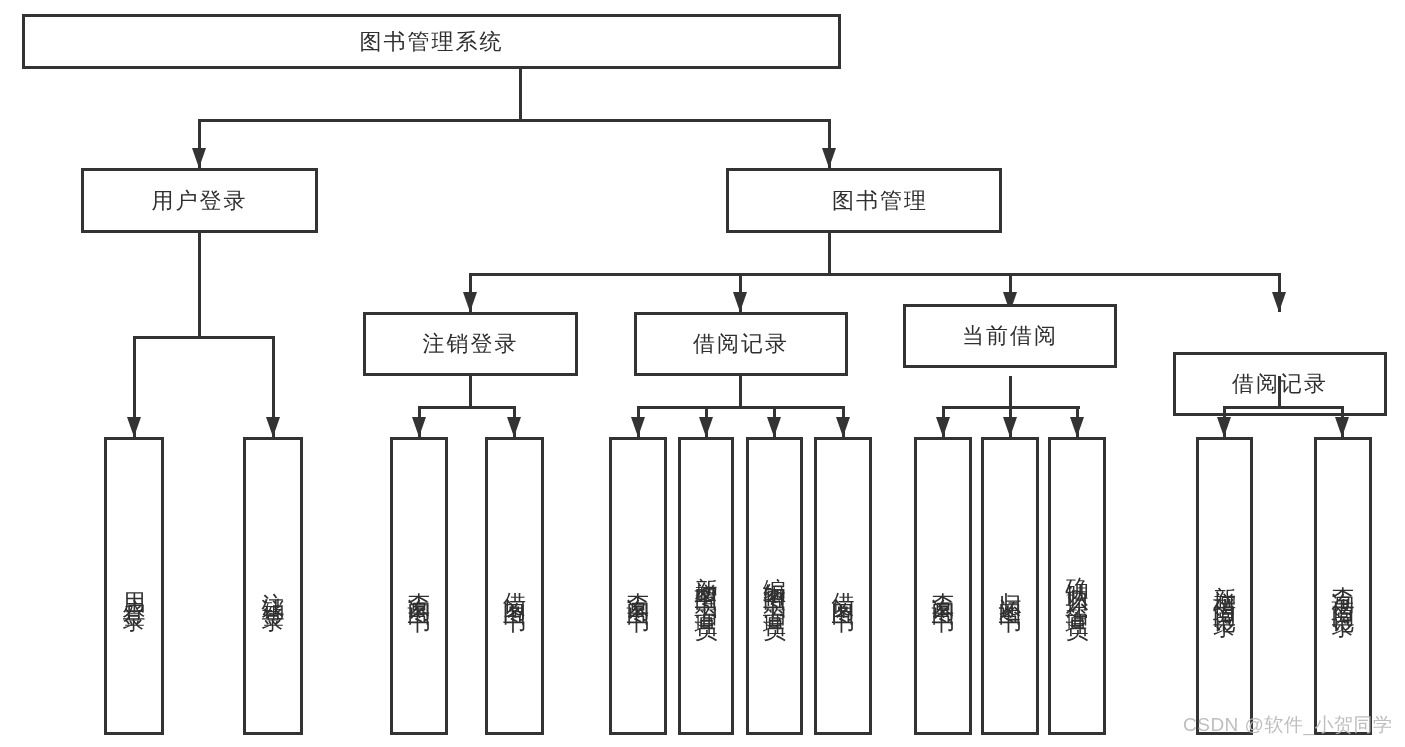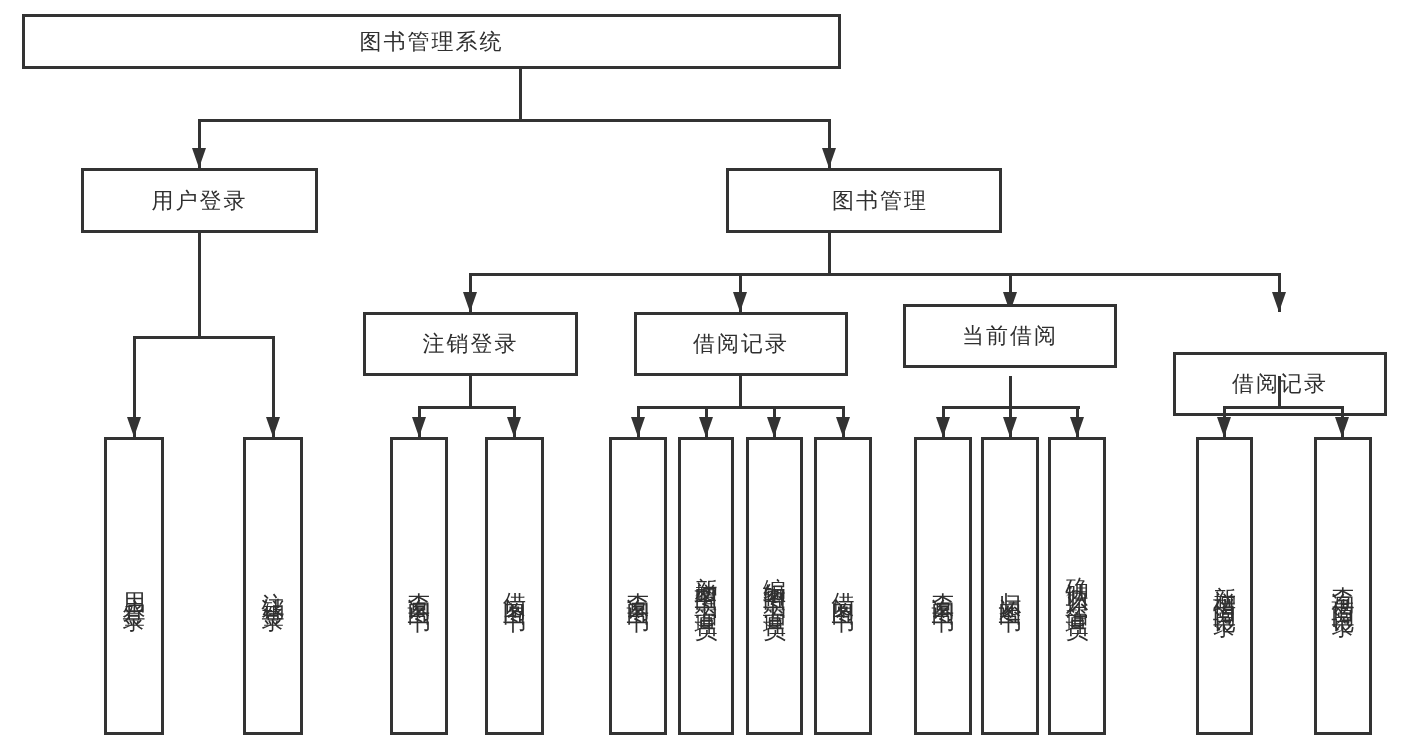--- a/index.html
+++ b/index.html
@@ -177,14 +177,15 @@
     <span>确认归还（管理员）</span>
   </div>
 
   <div class="box v" style="left:1196px;top:437px;width:57px;height:298px;">
     <span>新增借阅记录</span>
   </div>
   <div class="box v" style="left:1314px;top:437px;width:58px;height:298px;">
     <span>查询借阅记录</span>
   </div>
 
+  <div class="watermark">CSDN @软件_小贺同学</div>
 
 </div>
 
 </body></html>

